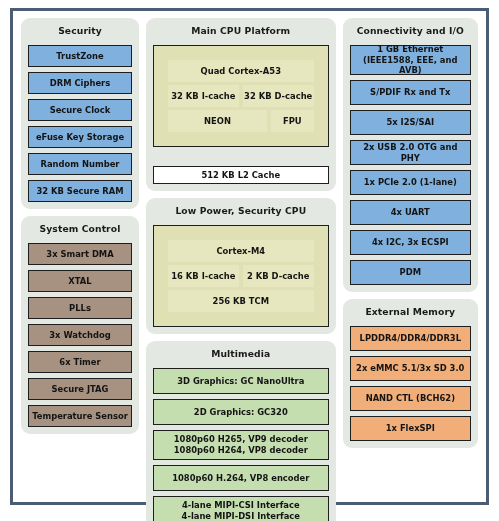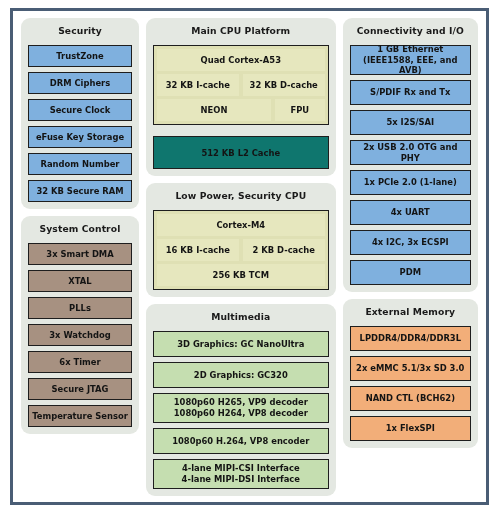--- a/index.html
+++ b/index.html
@@ -86,21 +86,21 @@
   .col-right .block.tall { height: 30px; }
 
   
   .col-center .mm-block { height: 26px; }
   .col-center .mm-block.two-line { height: 30px; }
 
   
   .cpu-group {
     border: 1.6px solid #1e1e1e;
     background: #dfe0b4;
-    padding: 3px;
+    padding: 14px;
     display: flex;
     flex-direction: column;
     gap: 3px;
   }
 
   .cpu-row {
     display: flex;
     flex-direction: row;
     gap: 4px;
   }
@@ -117,30 +117,30 @@
     height: 22px;
   }
 
   .cpu-cell.full { width: 100%; }
   .cpu-cell.half { flex: 1 1 0; }
   .cpu-cell.wide { flex: 0 0 68%; }
   .cpu-cell.narrow { flex: 1 1 auto; }
 
   .l2-block {
     border: 1.4px solid #1e1e1e;
-    background: #0f766e;
+    background: #ffffff;
     text-align: center;
     font-size: 8.4px;
     font-weight: bold;
     color: #141414;
-    height: 33px;
+    height: 18px;
     display: flex;
     align-items: center;
     justify-content: center;
-    margin-top: 6px;
+    margin-top: 14px;
   }
 
   .line { display: block; }
 </style>
 </head>
 <body>
 
 <div id="diagram-root">
   <div class="canvas">
 

